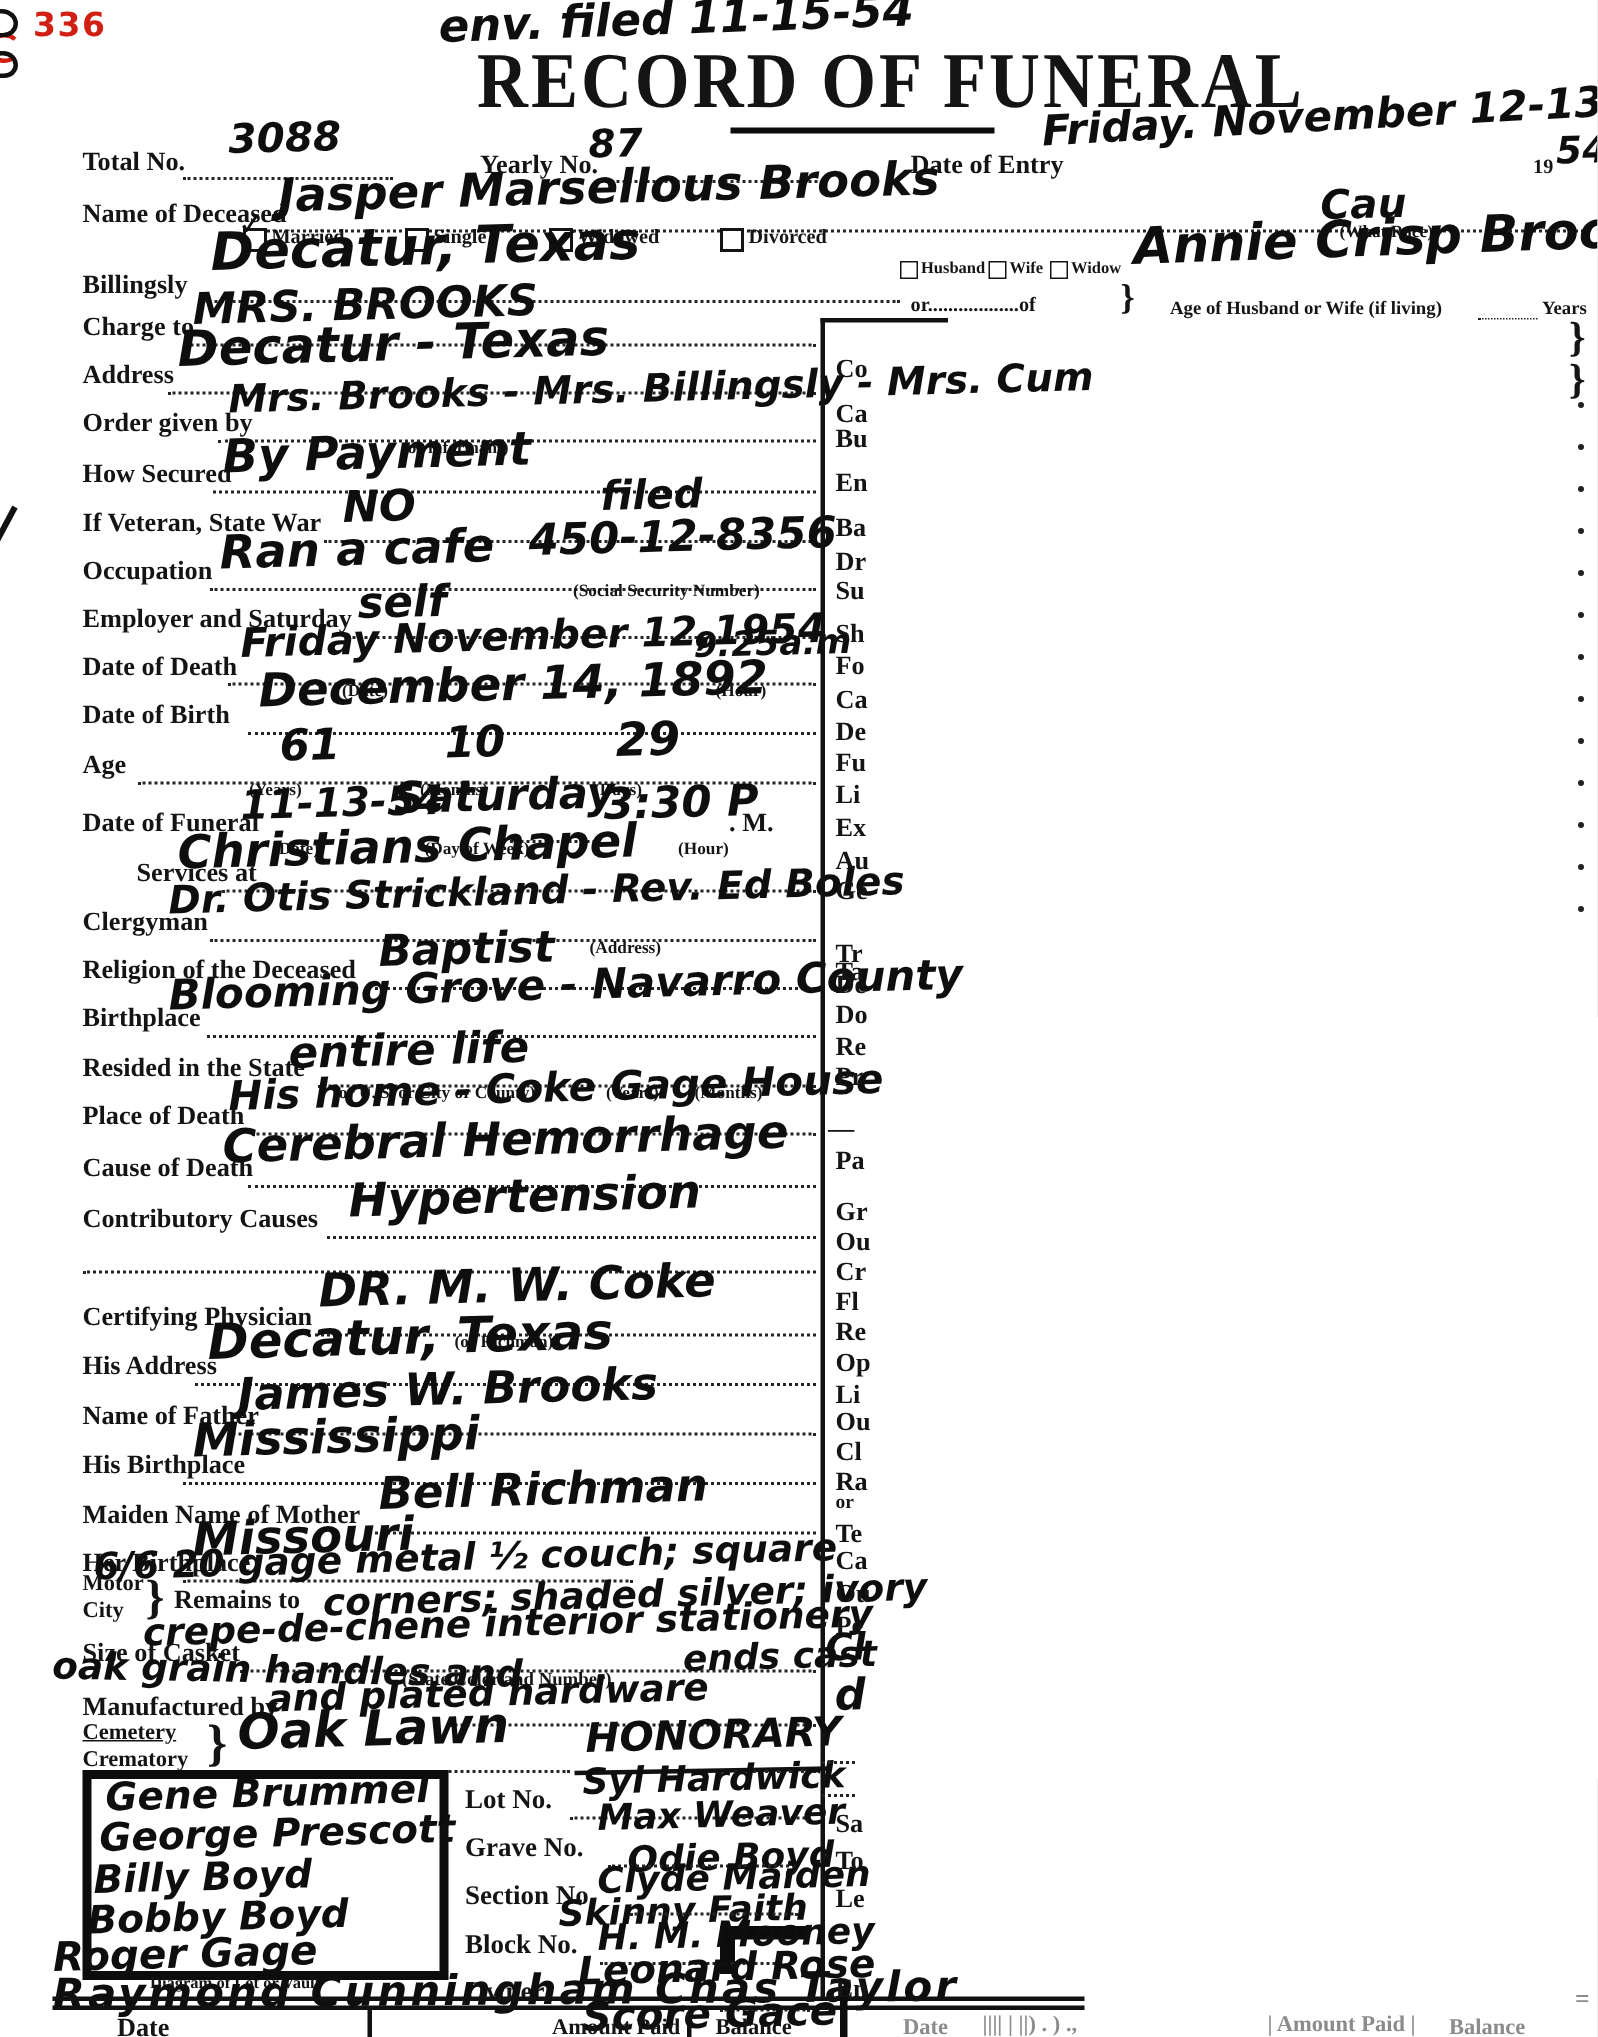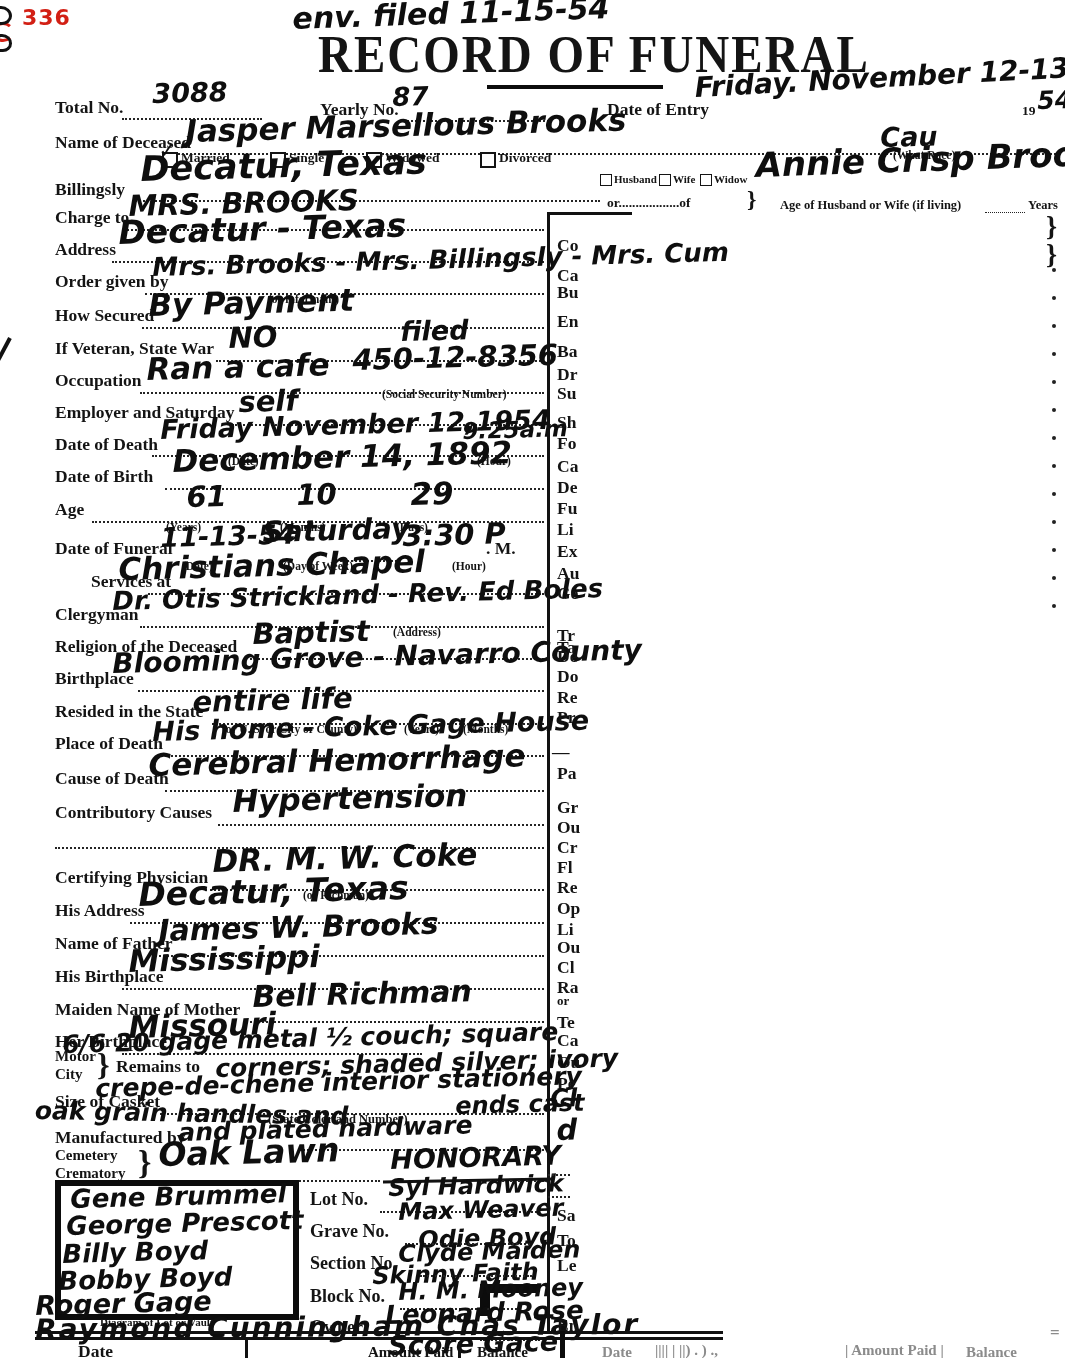--- a/index.html
+++ b/index.html
@@ -226,21 +226,21 @@
   <span class="lbl" style="left:55px;top:1092px;">Size of Casket</span>
   <span class="hw" style="left:95px;top:1076px;font-size:25px;">crepe-de-chene interior stationery</span>
   <div class="dots" style="left:160px;top:1111px;width:384px;"></div>
   <span class="hw" style="left:35px;top:1098px;font-size:25px;transform:rotate(1deg);">oak grain handles and</span>
   <span class="sub" style="left:268px;top:1112px;font-size:12.5px;">(State Color and Number)</span>
   <span class="hw" style="left:455px;top:1094px;font-size:24px;">ends cast</span>
   <span class="lbl" style="left:55px;top:1128px;">Manufactured by</span>
   <span class="hw" style="left:178px;top:1120px;font-size:25px;">and plated  hardware</span>
   <div class="dots" style="left:300px;top:1147px;width:244px;"></div>
 
-  <span class="lbl" style="left:55px;top:1147px;font-size:15px;">Cemetery</span>
+  <span class="lbl" style="left:55px;top:1147px;font-size:15px;text-decoration:underline;">Cemetery</span>
   <span class="lbl" style="left:55px;top:1165px;font-size:15px;">Crematory</span>
   <span class="brace" style="left:138px;top:1144px;font-size:34px;">}</span>
   <span class="hw" style="left:158px;top:1138px;font-size:33px;">Oak  Lawn</span>
   <div class="dots" style="left:160px;top:1178px;width:220px;"></div>
   <span class="hw" style="left:390px;top:1146px;font-size:27px;">HONORARY</span>
   <div class="hline" style="left:383px;top:1179px;width:170px;height:3px;transform:rotate(-1deg);"></div>
   <div class="dots" style="left:490px;top:1178px;width:54px;"></div>
 
   <div class="box" style="left:55px;top:1180px;width:232px;height:128px;"></div>
   <span class="hw" style="left:70px;top:1186px;font-size:26px;">Gene Brummel</span>

